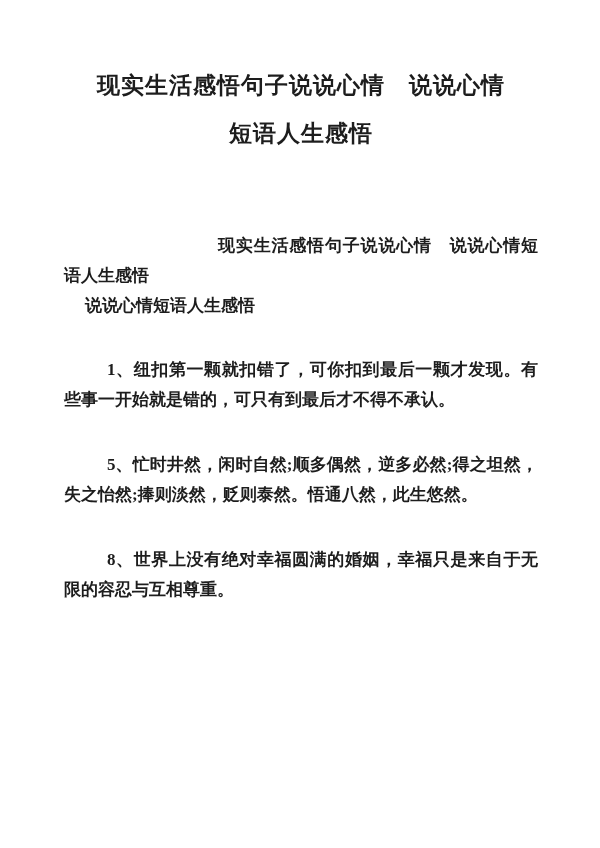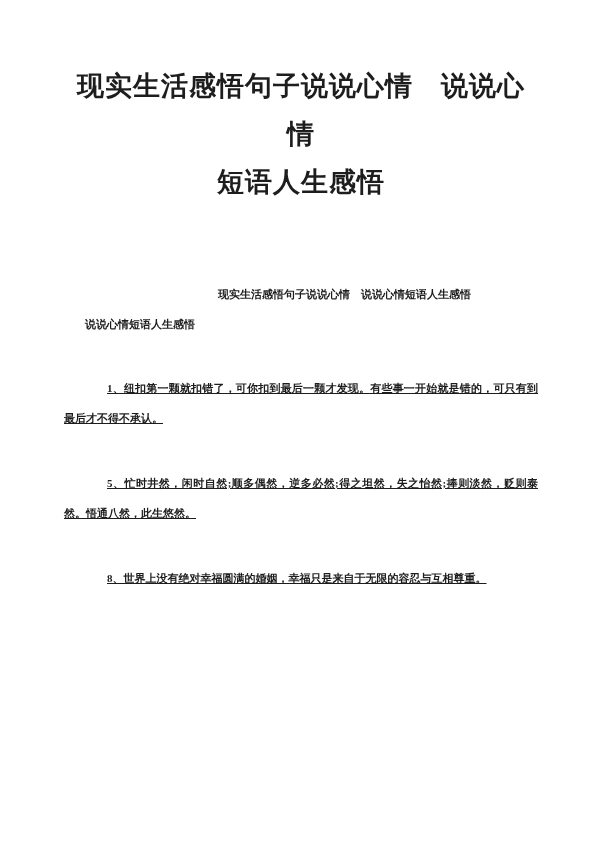--- a/index.html
+++ b/index.html
@@ -17,47 +17,46 @@
   }
   .page {
     box-sizing: border-box;
     width: 600px;
     height: 848px;
     padding: 62px 62px 0 64px;
     background: #ffffff;
   }
   h1.doc-title {
     margin: 0 0 73px 0;
-    font-size: 27px;
+    font-size: 23px;
     line-height: 48px;
     font-weight: bold;
     text-align: center;
     letter-spacing: 1px;
   }
   h1.doc-title .title-line {
     display: block;
   }
   .page p {
-    font-size: 11px;
+    font-size: 17px;
     line-height: 30px;
     margin: 0;
     text-align: justify;
   }
   p.intro {
     text-indent: 154px;
     margin: 0;
   }
   p.sub {
     text-indent: 21px;
     margin: 0 0 34px 0;
   }
   p.item {
     text-indent: 43px;
     margin: 2px 0 35px 0;
-    text-decoration: underline;
   }
 </style>
 </head>
 <body>
 
 <div class="page">
   <h1 class="doc-title">
     <span class="title-line">现实生活感悟句子说说心情　说说心情</span>
     <span class="title-line">短语人生感悟</span>
   </h1>

